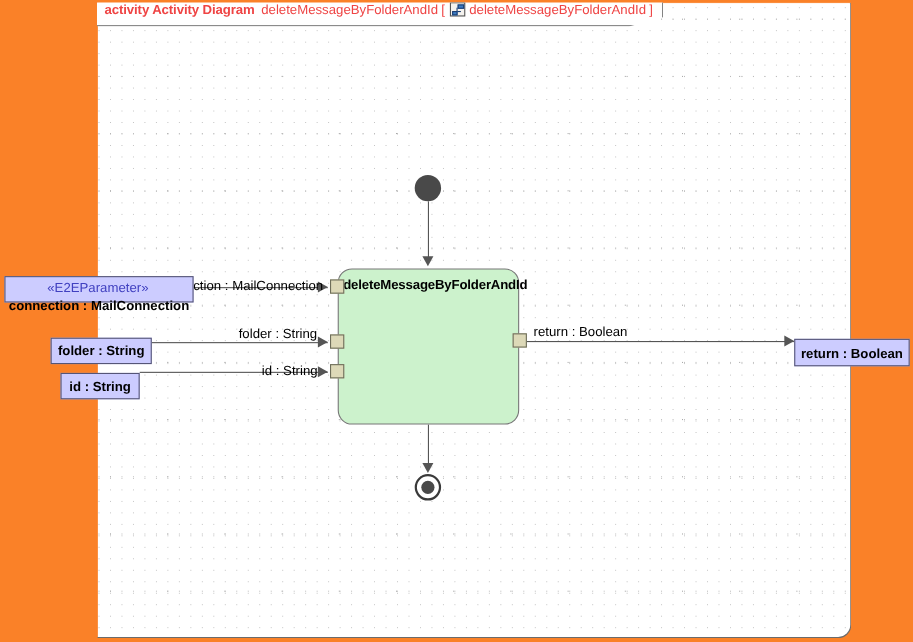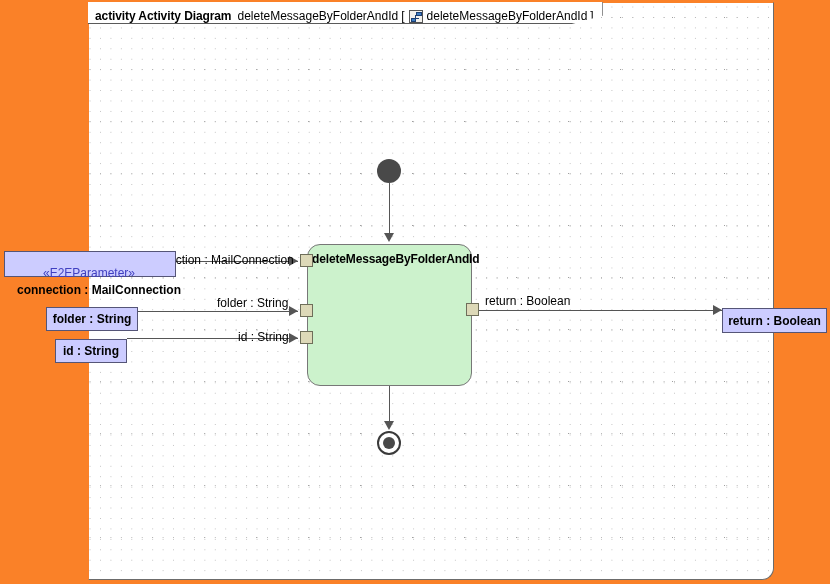--- a/index.html
+++ b/index.html
@@ -55,26 +55,26 @@
     background-size: 10.45px 52px;
     background-position: 11px 14px;
   }
 
   
   #frame-header {
     position: absolute;
     left: 88px; top: 2px;
     height: 22px;
     padding: 0 8px 0 7px;
-    display: flex; align-items: flex-end;
+    display: flex; align-items: flex-start;
     background: #ffffff;
     border-right: 1px solid #5a5a5a;
     border-bottom: 1px solid #5a5a5a;
     font-size: 12px;
-    color: #000000;
+    color: #ef4444;
     white-space: nowrap;
     clip-path: polygon(0 0, 100% 0, 100% 62%, 94% 100%, 0 100%);
     z-index: 6;
   }
   #frame-header .kw { font-weight: bold; letter-spacing: -0.1px; }
   #frame-header .nm { margin-left: 6px; }
   #frame-header .brk { margin-left: 3px; }
   .dgm-icon {
     display: inline-block;
     width: 14px; height: 13px;
@@ -176,21 +176,21 @@
     border: 1px solid #555577;
     color: #000;
     font-size: 12px;
     font-weight: bold;
     z-index: 7;
     white-space: nowrap;
   }
   #obj-connection {
     left: 4px; top: 251px;
     width: 172px; height: 24px;
-    padding: 12px;
+    padding: 0;
   }
   #obj-connection .stereo {
     display: block;
     text-align: center;
     font-weight: normal;
     color: #4040c0;
     font-size: 12px;
     line-height: 18px;
     padding-right: 2px;
   }

